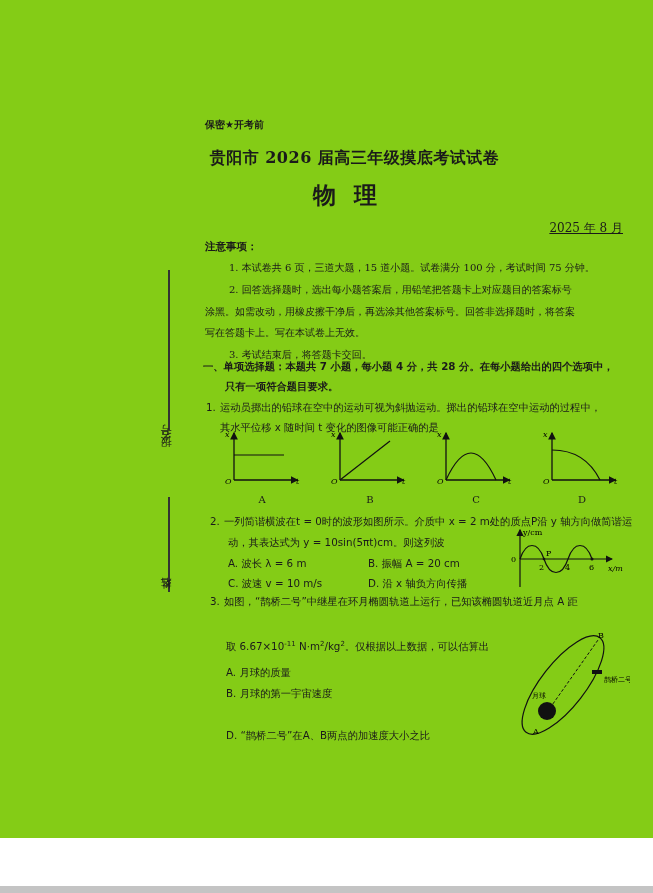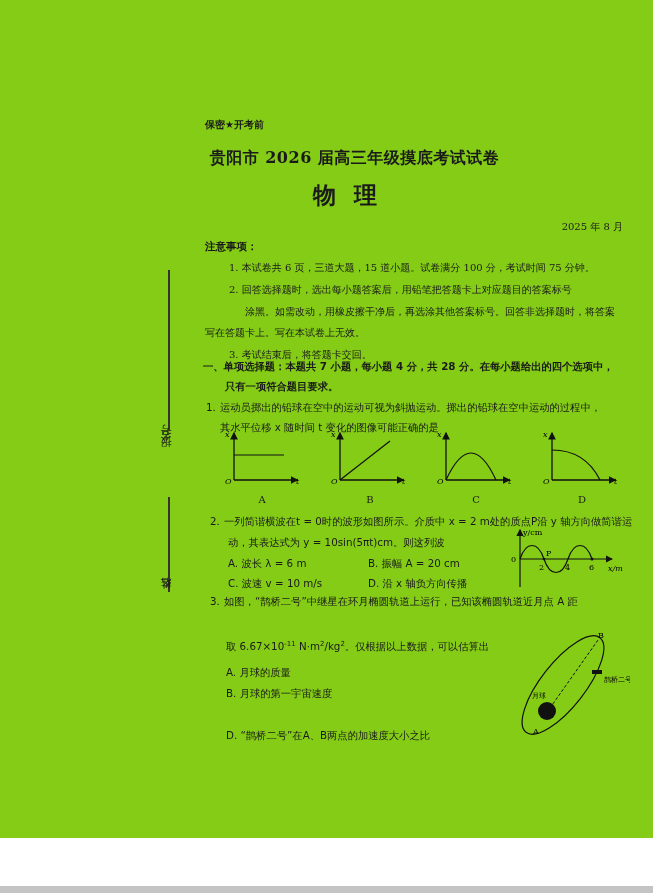--- a/index.html
+++ b/index.html
@@ -4,21 +4,21 @@
 <style>
   html,body{margin:0;padding:0;}
   body{width:653px;height:893px;background:#ffffff;position:relative;overflow:hidden;
        font-family:"DejaVu Serif","Liberation Serif",serif;color:#1a1a1a;}
   .page{position:absolute;left:0;top:0;width:653px;height:838px;background:#84cc16;}
   .bottom-bar{position:absolute;left:0;top:886px;width:653px;height:7px;background:#c4c4c4;}
   .abs{position:absolute;white-space:nowrap;}
   .confidential{left:205px;top:118px;font-size:10px;font-family:"DejaVu Sans","Liberation Sans",sans-serif;font-weight:bold;}
   .title{left:0;width:653px;text-align:center;top:148px;font-size:16px;font-weight:bold;letter-spacing:0.5px;padding-left:56px;box-sizing:border-box;}
   .subject{left:0;width:653px;text-align:center;top:180px;font-size:23px;font-weight:bold;letter-spacing:18px;padding-left:55px;box-sizing:border-box;}
-  .date{right:30px;top:220px;font-size:10px;}
+  .date{right:30px;top:220px;font-size:12px;text-decoration:underline;}
   .notice-head{left:205px;top:240px;font-size:10.5px;font-weight:bold;font-family:"DejaVu Sans","Liberation Sans",sans-serif;}
   .txt{font-size:10px;}
   .bold-sans{font-family:"DejaVu Sans","Liberation Sans",sans-serif;font-weight:bold;font-size:10.3px;}
   .sans{font-family:"DejaVu Sans","Liberation Sans",sans-serif;font-size:10.3px;}
   .vline{position:absolute;width:1.5px;background:#333;}
   .vtext{position:absolute;writing-mode:vertical-rl;transform:rotate(180deg);font-size:11px;font-family:"DejaVu Sans","Liberation Sans",sans-serif;letter-spacing:6px;}
   .graph{position:absolute;}
   .glabel{position:absolute;font-size:10px;text-align:center;width:20px;}
   .footer{left:0;width:653px;text-align:center;top:763px;font-size:9.5px;font-weight:bold;font-family:"DejaVu Sans","Liberation Sans",sans-serif;padding-left:20px;box-sizing:border-box;}
   sup{font-size:7px;}
@@ -34,21 +34,21 @@
   <div class="abs date">2025 年 8 月</div>
 
   <div class="vline" style="left:168px;top:270px;height:160px;"></div>
   <div class="vtext" style="left:160px;top:438px;">报名号</div>
   <div class="vline" style="left:168px;top:497px;height:95px;"></div>
   <div class="vtext" style="left:160px;top:596px;letter-spacing:1px;">姓名</div>
 
   <div class="abs notice-head">注意事项：</div>
   <div class="abs txt" style="left:229px;top:261px;">1. 本试卷共 6 页，三道大题，15 道小题。试卷满分 100 分，考试时间 75 分钟。</div>
   <div class="abs txt" style="left:229px;top:283px;">2. 回答选择题时，选出每小题答案后，用铅笔把答题卡上对应题目的答案标号</div>
-  <div class="abs txt" style="left:205px;top:305px;margin-left:40px;">涂黑。如需改动，用橡皮擦干净后，再选涂其他答案标号。回答非选择题时，将答案</div>
+  <div class="abs txt" style="left:205px;top:305px;">涂黑。如需改动，用橡皮擦干净后，再选涂其他答案标号。回答非选择题时，将答案</div>
   <div class="abs txt" style="left:205px;top:326px;">写在答题卡上。写在本试卷上无效。</div>
   <div class="abs txt" style="left:229px;top:348px;">3. 考试结束后，将答题卡交回。</div>
 
   <div class="abs bold-sans" style="left:203px;top:360px;">一、单项选择题：本题共 7 小题，每小题 4 分，共 28 分。在每小题给出的四个选项中，</div>
   <div class="abs bold-sans" style="left:225px;top:380px;">只有一项符合题目要求。</div>
 
   <div class="abs sans" style="left:206px;top:401px;">1.</div>
   <div class="abs sans" style="left:220px;top:401px;">运动员掷出的铅球在空中的运动可视为斜抛运动。掷出的铅球在空中运动的过程中，</div>
   <div class="abs sans" style="left:220px;top:421px;">其水平位移 x 随时间 t 变化的图像可能正确的是</div>
 

